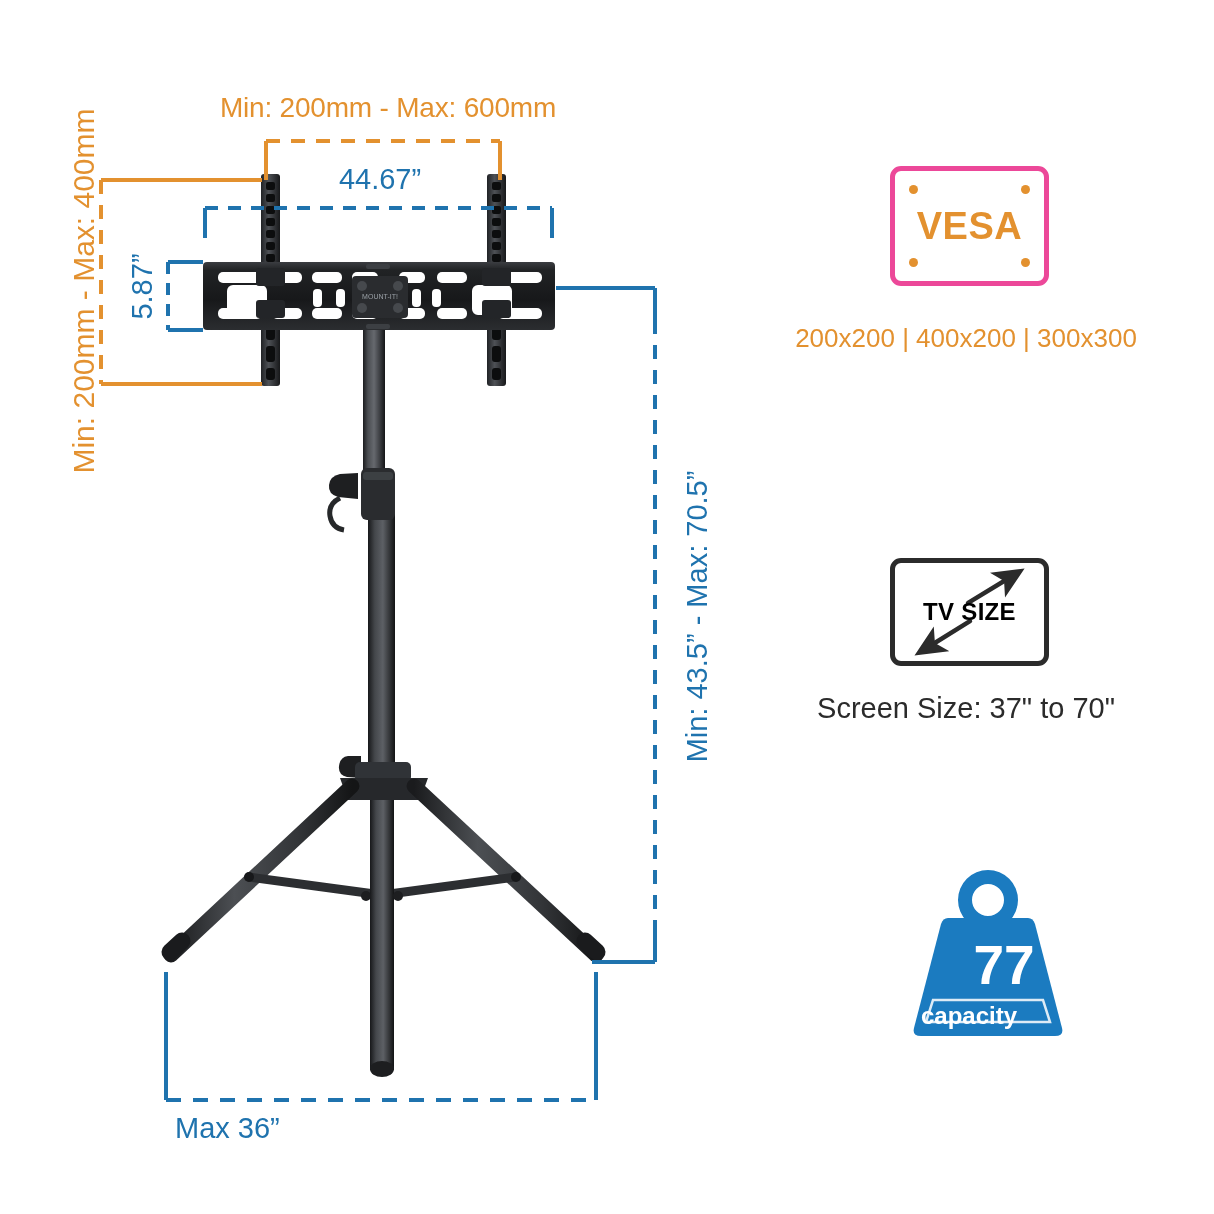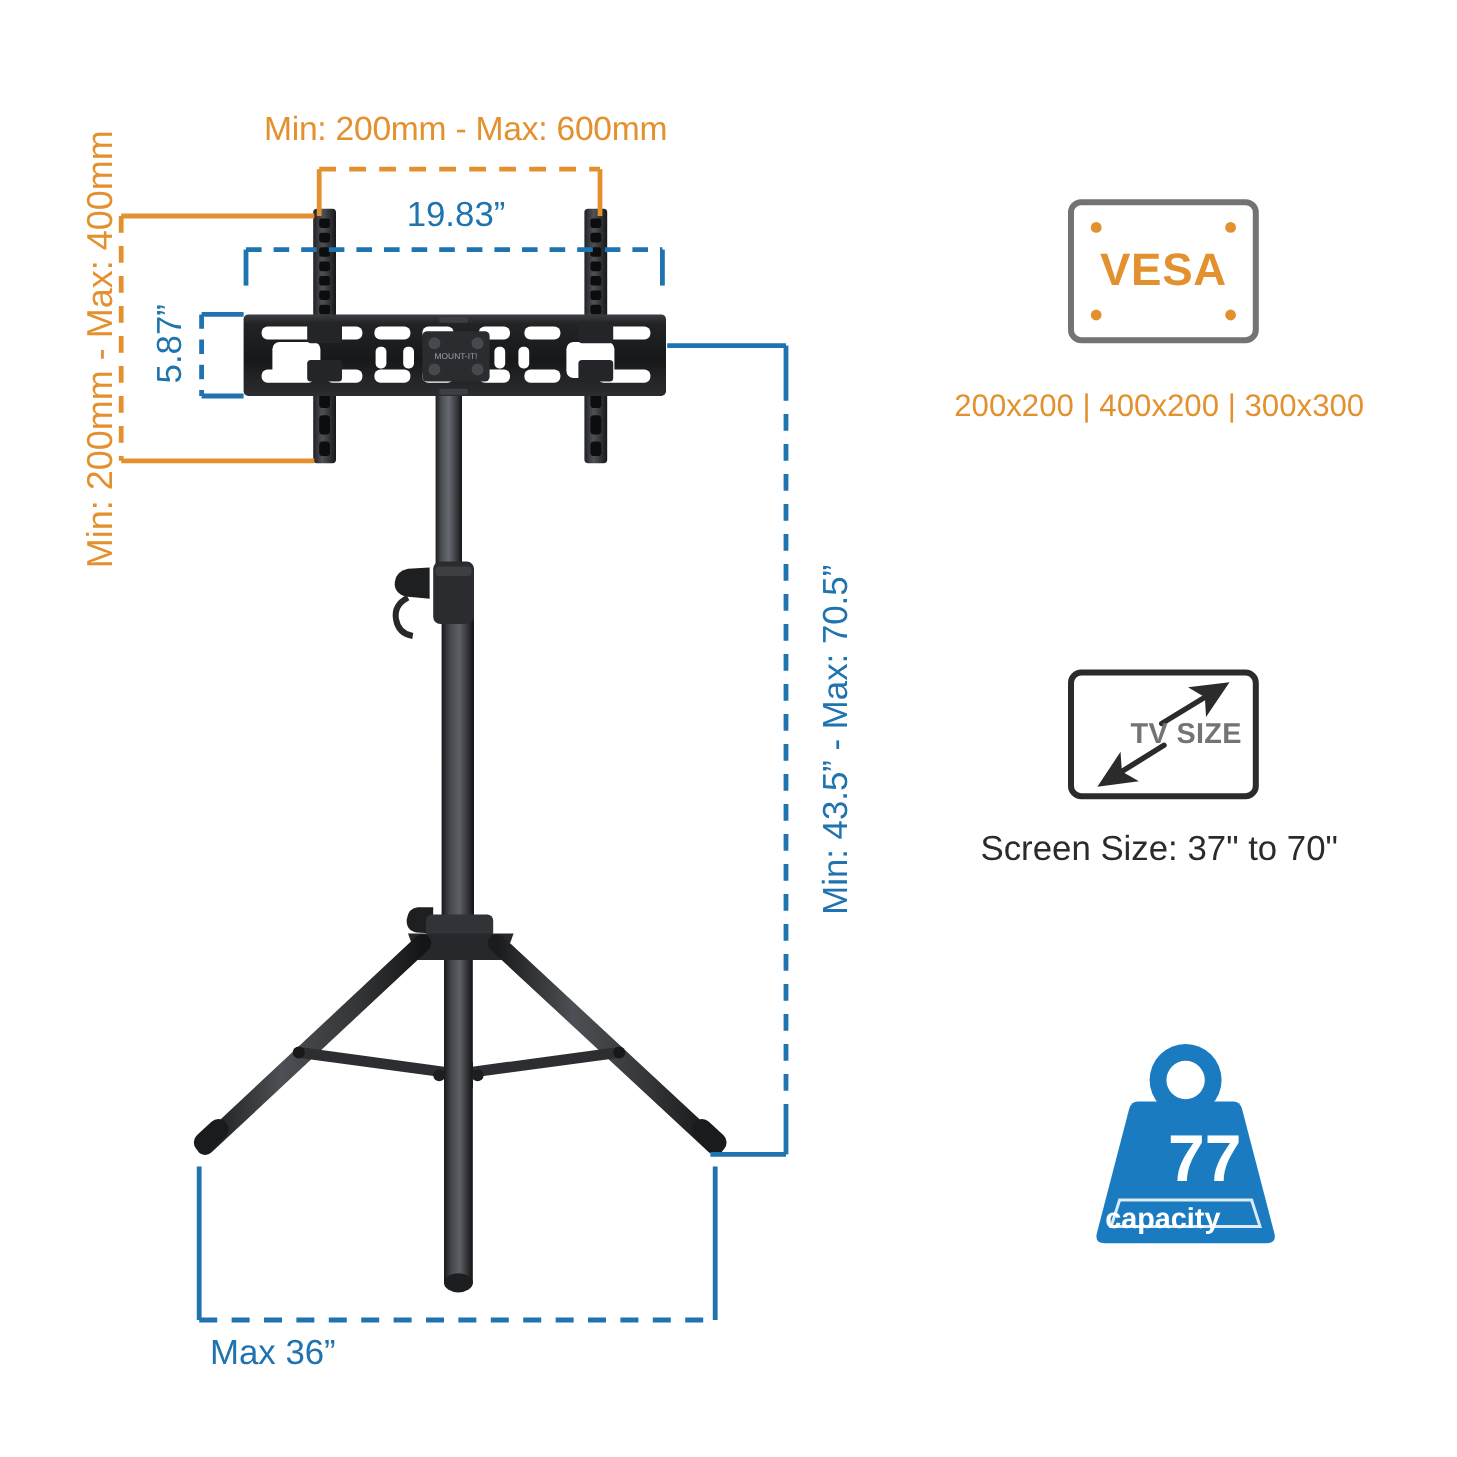--- a/index.html
+++ b/index.html
@@ -40,21 +40,21 @@
     white-space:nowrap;
   }
   #label-max-width{
     position:absolute;left:175px;top:1112px;width:420px;
     text-align:left;font-size:29px;
   }
 
   
   #vesa-card{
     position:absolute;left:890px;top:166px;width:159px;height:120px;
-    border:5px solid #737373;border-radius:11px;box-sizing:border-box;
+    border:5px solid #ec4899;border-radius:11px;box-sizing:border-box;
   }
   #vesa-card .dot{position:absolute;width:9px;height:9px;border-radius:50%;background:#E3912F;}
   #vesa-card .d-tl{left:14px;top:14px;}
   #vesa-card .d-tr{right:14px;top:14px;}
   #vesa-card .d-bl{left:14px;bottom:14px;}
   #vesa-card .d-br{right:14px;bottom:14px;}
   #vesa-word{
     position:absolute;left:0;top:50%;transform:translateY(-50%);
     width:100%;text-align:center;color:#E3912F;
     font-size:38px;font-weight:700;letter-spacing:0.5px;
@@ -63,22 +63,22 @@
     position:absolute;left:718px;top:322px;width:496px;
     text-align:center;color:#E3912F;font-size:26px;line-height:1.28;
   }
 
   #tvsize-card{
     position:absolute;left:890px;top:558px;width:159px;height:108px;
     border:5px solid #2B2B2B;border-radius:11px;box-sizing:border-box;
   }
   #tvsize-word{
     position:absolute;left:0;top:50%;transform:translateY(-50%);
-    width:100%;text-align:center;color:#737373;
-    font-size:24px;font-weight:700;letter-spacing:0.3px;padding-left:19px;
+    width:100%;text-align:center;color:#000000;
+    font-size:24px;font-weight:700;letter-spacing:0.3px;
   }
   #tvsize-arrows{position:absolute;left:0;top:0;width:100%;height:100%;}
   #screen-size-text{
     position:absolute;left:718px;top:692px;width:496px;
     text-align:center;color:#2B2B2B;font-size:29px;
   }
 
   #weight-badge{position:absolute;left:893px;top:862px;width:190px;height:180px;}
   #weight-number{
     position:absolute;left:16px;top:76px;width:100%;text-align:center;
@@ -280,21 +280,21 @@
 
     <g stroke="#1F73AE" stroke-width="4" fill="none">
       <line x1="166" y1="972" x2="166" y2="1100"></line>
       <line x1="596" y1="972" x2="596" y2="1100"></line>
       <line x1="166" y1="1100" x2="596" y2="1100" stroke-dasharray="15 12"></line>
     </g>
   </svg>
 
   <div id="label-vesa-span" class="orange-text">Min: 200mm - Max: 600mm</div>
 
-  <div id="label-width" class="blue-text">19.83”</div>
+  <div id="label-width" class="blue-text">44.67”</div>
 
   <div id="label-left-vert" class="orange-text">Min: 200mm - Max: 400mm</div>
 
   <div id="label-plate-height" class="blue-text">5.87”</div>
 
   <div id="label-height-range" class="blue-text">Min: 43.5” - Max: 70.5”</div>
 
   <div id="label-max-width" class="blue-text">Max 36”</div>
 
   <div id="vesa-card">

